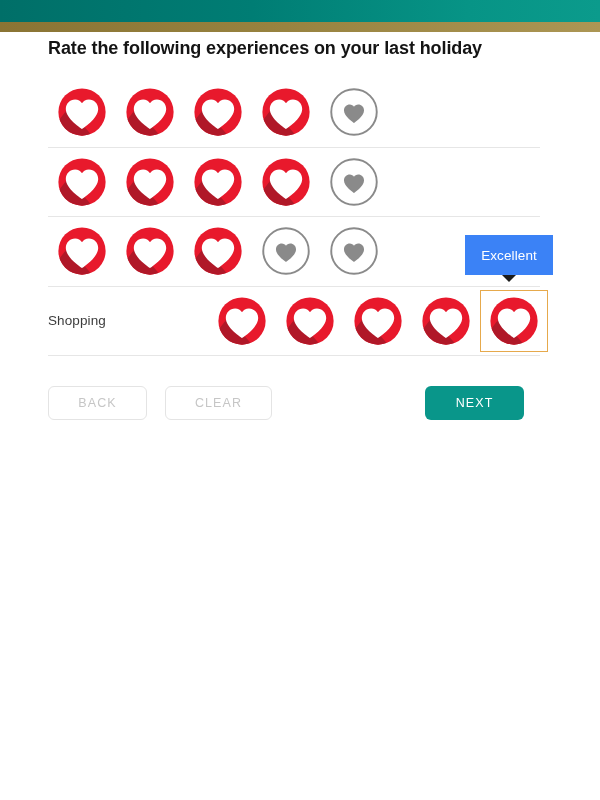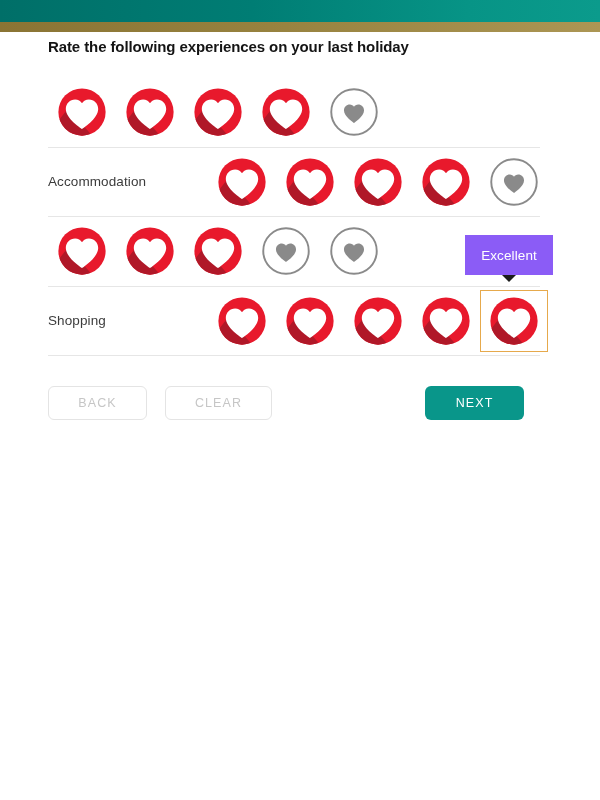--- a/index.html
+++ b/index.html
@@ -34,21 +34,21 @@
     left: 0; top: 22px;
     width: 600px; height: 10px;
     background: linear-gradient(90deg, #8a7434 0%, #97823f 45%, #ac9654 100%);
   }
 
   
   #page-title {
     position: absolute;
     left: 48px;
     top: 38px;
-    font-size: 15px;
+    font-size: 18px;
     font-weight: bold;
     color: #141414;
     letter-spacing: -0.1px;
     white-space: nowrap;
   }
 
   
   #rating-table {
     position: absolute;
     left: 48px;
@@ -239,21 +239,20 @@
           <svg class="heart-icon" viewBox="0 0 64 64" xmlns="http://www.w3.org/2000/svg">
             <circle cx="32" cy="32" r="26" fill="none" stroke="#8a8a8a" stroke-width="2.2"></circle>
             <g transform="translate(32 33) scale(0.62) translate(-32 -33)">
               <path d="M32 51.5 C32 51.5 13.5 39.8 13.5 28.6 C13.5 22.3 18.3 17.7 24.1 17.7 C27.6 17.7 30.4 19.4 32 21.9 C33.6 19.4 36.4 17.7 39.9 17.7 C45.7 17.7 50.5 22.3 50.5 28.6 C50.5 39.8 32 51.5 32 51.5 Z" fill="#8a8a8a"></path>
             </g>
           </svg>
         </div>
       </div>
     </div>
     <div class="rating-row">
-      <div class="row-label">Accommodation</div>
       <div class="row-scale">
         <div class="heart-cell">
           <svg class="heart-icon" viewBox="0 0 64 64" xmlns="http://www.w3.org/2000/svg">
             <defs>
               <clipPath id="cp5">
                 <circle cx="32" cy="32" r="27"></circle>
               </clipPath>
             </defs>
             <circle cx="32" cy="32" r="27" fill="#e8192c"></circle>
             <g clip-path="url(#cp5)">
@@ -446,21 +445,21 @@
             <g clip-path="url(#cp16)">
               <path d="M24.1 17.7 L5 42 L18 62 L46 62 L22 34 Z" fill="#b01828"></path>
             </g>
             <path d="M32 51.5 C32 51.5 13.5 39.8 13.5 28.6 C13.5 22.3 18.3 17.7 24.1 17.7 C27.6 17.7 30.4 19.4 32 21.9 C33.6 19.4 36.4 17.7 39.9 17.7 C45.7 17.7 50.5 22.3 50.5 28.6 C50.5 39.8 32 51.5 32 51.5 Z" fill="#ffffff"></path>
           </svg>
         </div>
       </div>
     </div>
   </div>
 
-<div id="tooltip" style="background: #8b5cf6;">
+<div id="tooltip" style="background: #3b82f6;">
   <span>Excellent</span>
   <div id="tooltip-arrow" style="border-top-color: rgb(28, 28, 28);"></div>
 </div>
 
 <div id="button-bar">
   <div class="btn" id="back-button">BACK</div>
   <div class="btn" id="clear-button">CLEAR</div>
   <div class="btn" id="next-button" style="background: rgb(9, 150, 138);">NEXT</div>
 </div>
 

